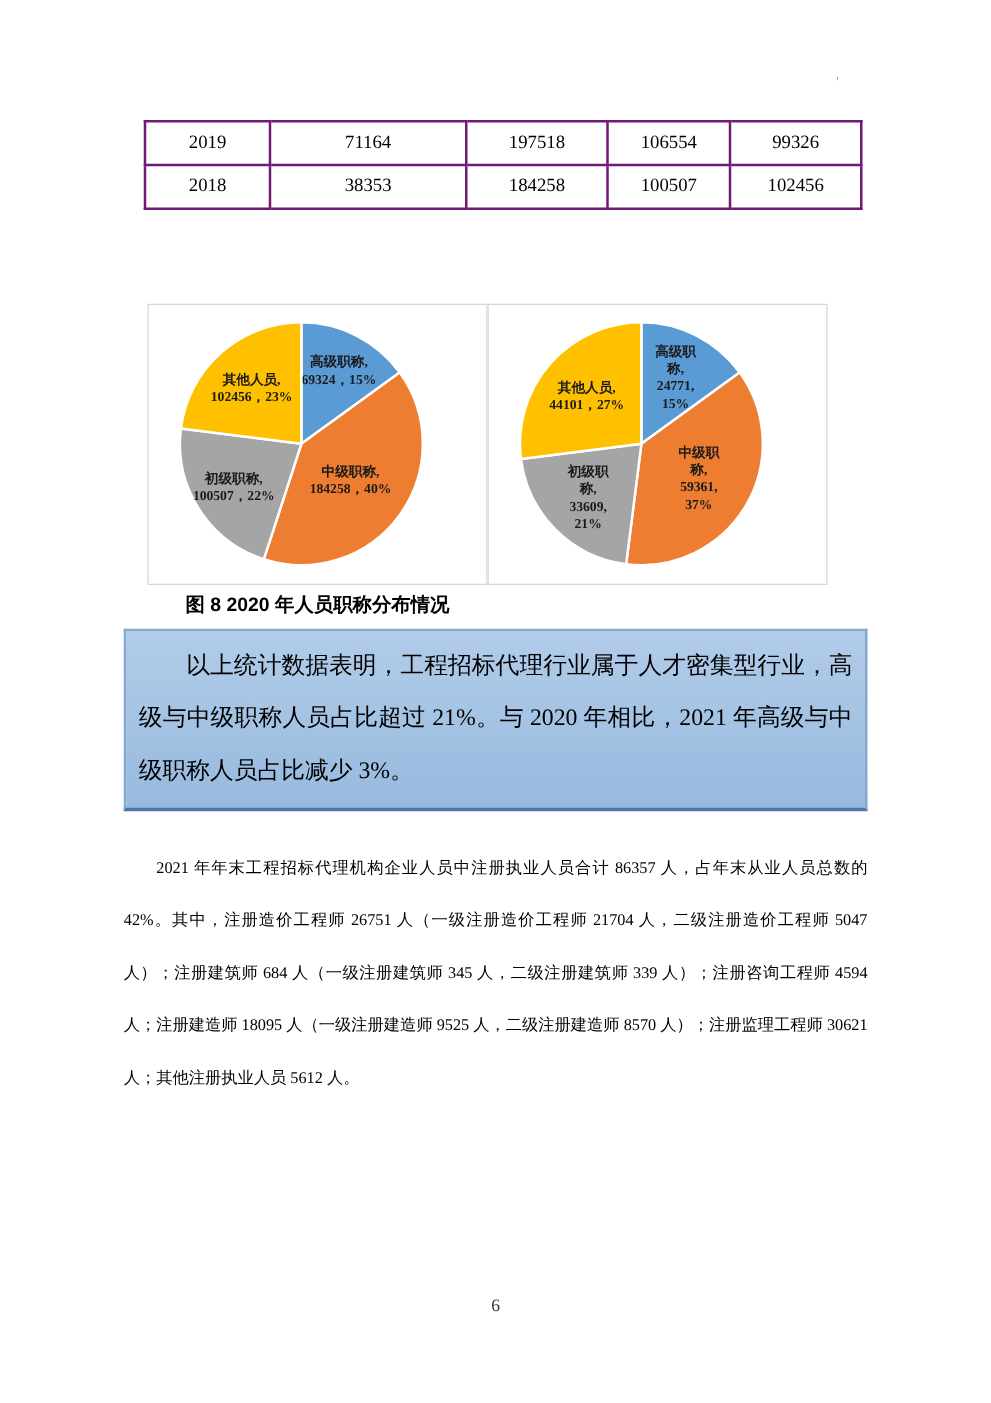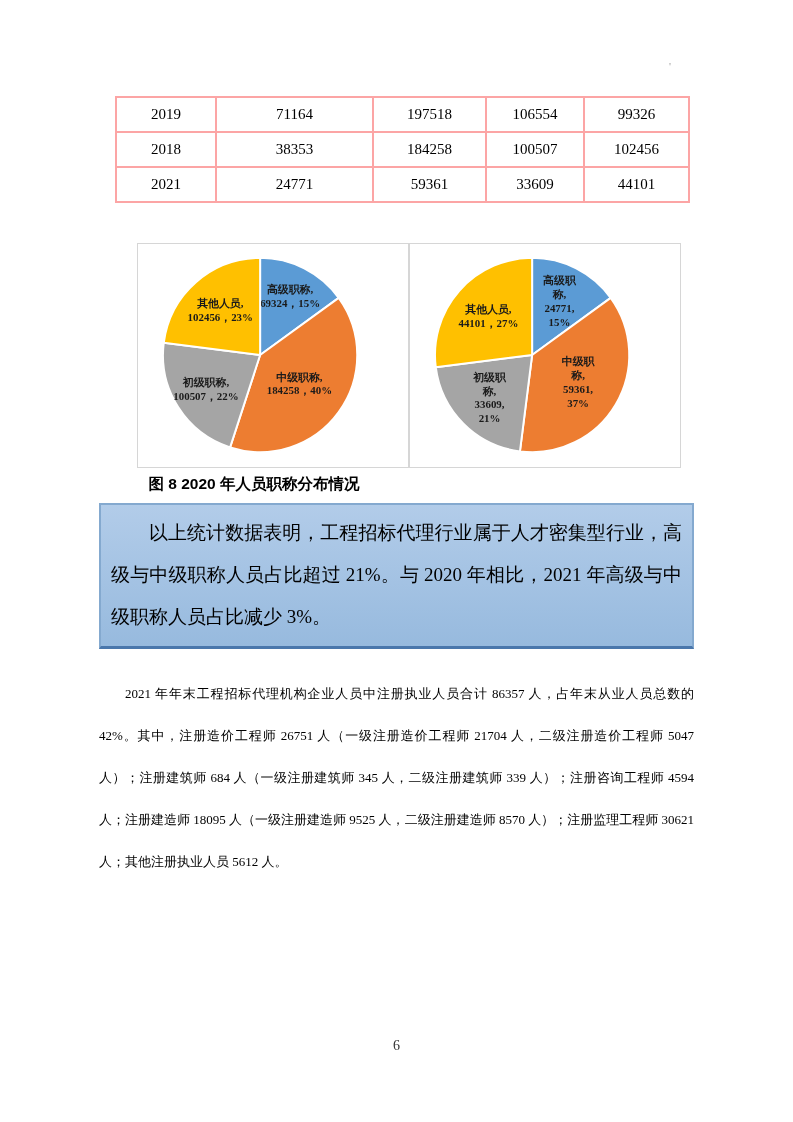--- a/index.html
+++ b/index.html
@@ -15,35 +15,35 @@
   .stray-mark{
     position:absolute;left:669px;top:60px;
     font-size:11px;color:#9a9a9a;
   }
   
   .doc-table{
     position:absolute;left:115px;top:96px;width:573px;
     border-collapse:collapse;table-layout:fixed;
   }
   .doc-table td{
-    border:2px solid #fca5a5;
+    border:2px solid #701a75;
     height:33px;
     text-align:center;vertical-align:middle;
     font-size:15px;
     padding:0 2px;
   }
   .col-year{width:100px;}
   .col-b{width:157px;}
   .col-c{width:113px;}
   .col-d{width:98px;}
   .col-e{width:105px;}
   
   .charts-row{
     position:absolute;left:118px;top:243px;width:582px;height:225px;
-    display:flex;justify-content:center;
+    display:flex;justify-content:flex-start;
   }
   .chart-box{
     width:272px;height:225px;
     background:#ffffff;
     border:1px solid #d6d6d6;
     box-sizing:border-box;
   }
   .chart-box svg{display:block;width:100%;height:100%;}
   .captions-row{
     position:absolute;left:118px;top:474px;width:582px;
@@ -106,27 +106,20 @@
           <td>106554</td>
           <td>99326</td>
         </tr>
         <tr>
           <td>2018</td>
           <td>38353</td>
           <td>184258</td>
           <td>100507</td>
           <td>102456</td>
         </tr>
-        <tr>
-          <td>2021</td>
-          <td>24771</td>
-          <td>59361</td>
-          <td>33609</td>
-          <td>44101</td>
-        </tr>
       </tbody>
   </table>
 
   <div class="charts-row">
     <div class="chart-box">
       <svg class="pie-svg" viewBox="0 0 272 225">
           <path d="M 123 112 L 123 14 A 98 98 0 0 1 202.28366544874484 54.39704527533763 Z" fill="#5B9BD5" stroke="#ffffff" stroke-width="2" stroke-linejoin="round"></path>
           <text x="153.2539269026434" y="49.62332522808716" text-anchor="middle" font-size="11" font-weight="bold" fill="#1a1a1a"><tspan x="153.2539269026434" dy="0">高级职称,</tspan><tspan x="153.2539269026434" dy="14">69324，15%</tspan></text>
           <path d="M 123 112 L 202.28366544874484 54.39704527533763 A 98 98 0 0 1 92.71633455125513 205.20353859692506 Z" fill="#ED7D31" stroke="#ffffff" stroke-width="2" stroke-linejoin="round"></path>
           <text x="162.64183272437242" y="137.80147736233118" text-anchor="middle" font-size="11" font-weight="bold" fill="#1a1a1a"><tspan x="162.64183272437242" dy="0">中级职称,</tspan><tspan x="162.64183272437242" dy="14">184258，40%</tspan></text>

